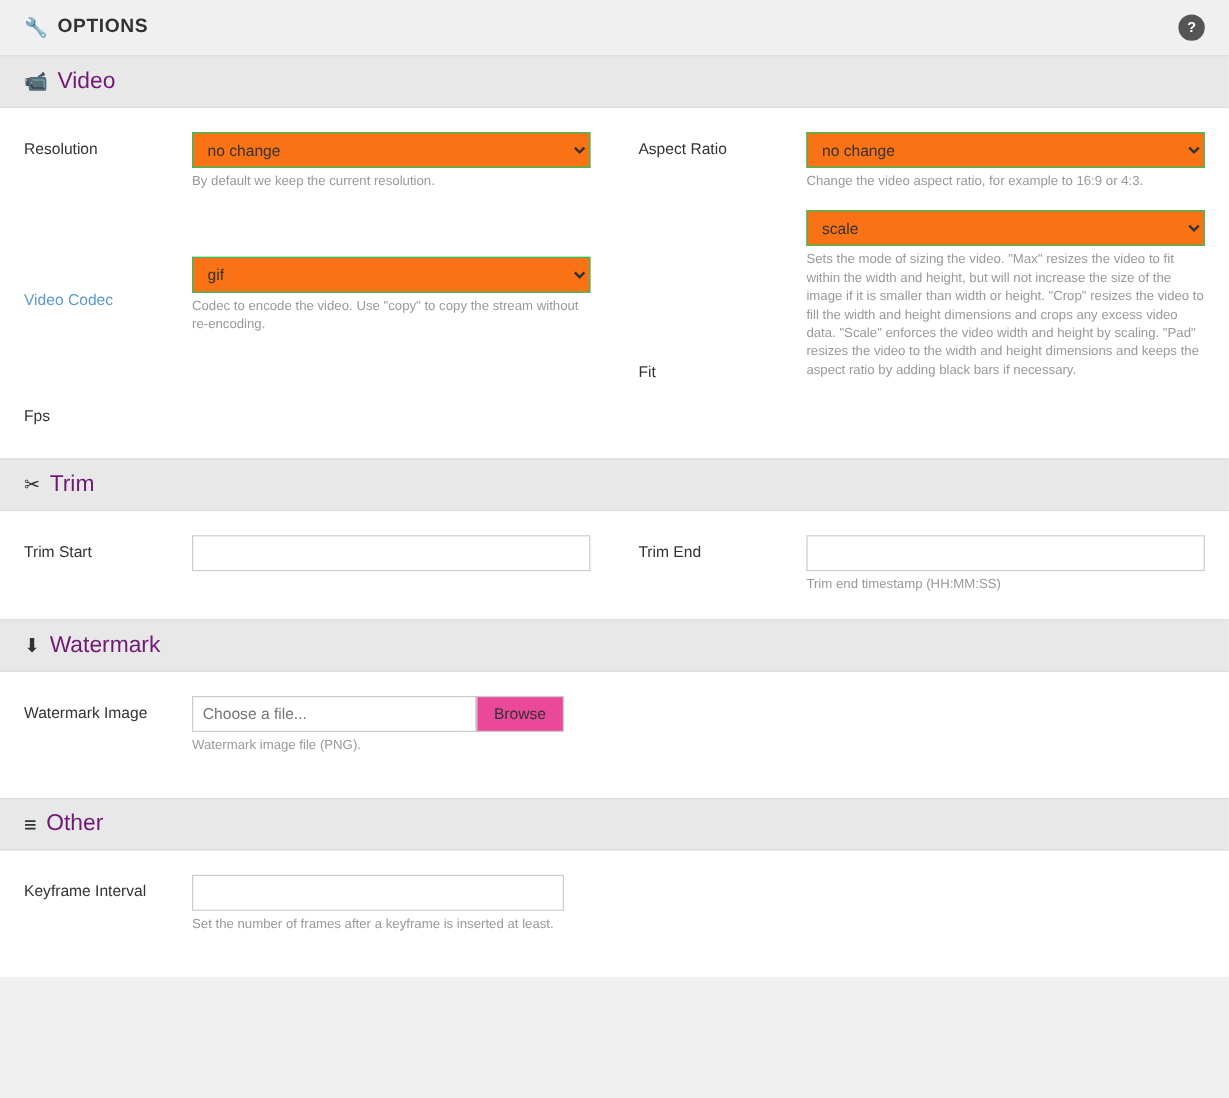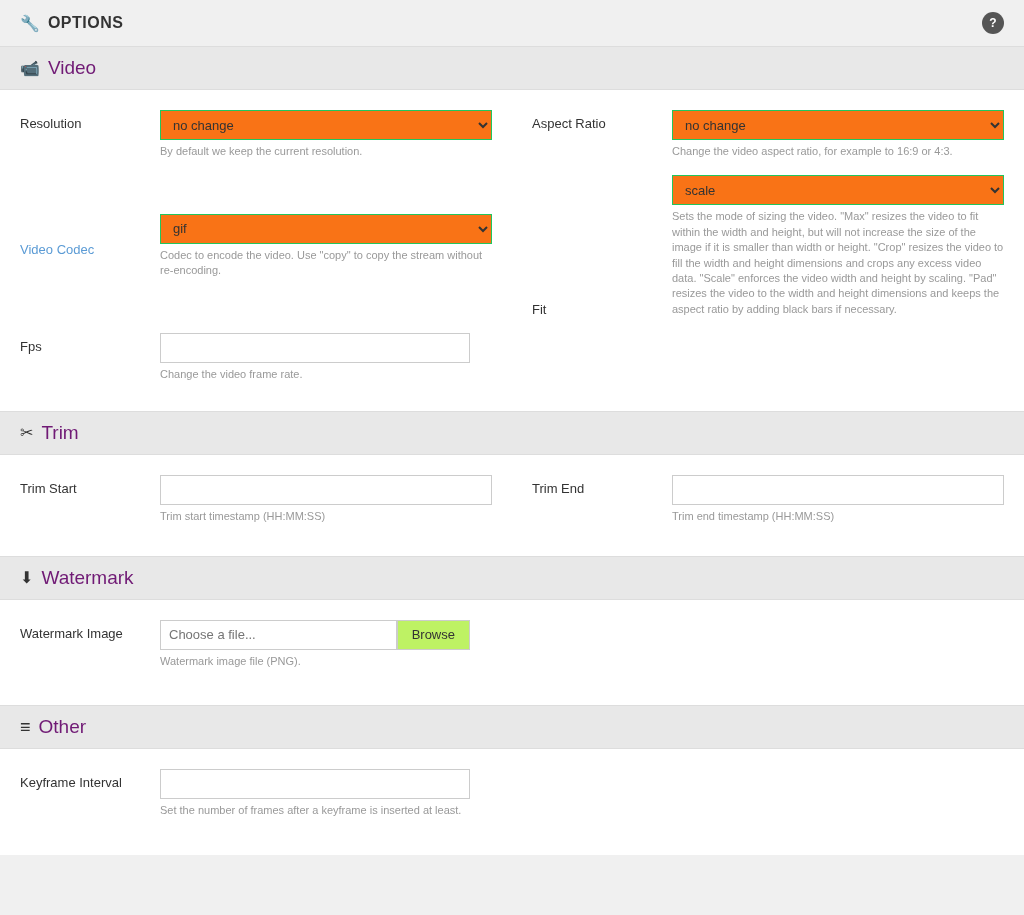--- a/index.html
+++ b/index.html
@@ -123,21 +123,21 @@
       border: 1px solid #ccc;
       border-right: none;
       background: #fff;
       font-size: 13px;
       color: #999;
       height: 30px;
     }
     .browse-btn {
       padding: 5px 14px;
       border: 1px solid #ccc;
-      background: #bef264;
+      background: #ec4899;
       font-size: 13px;
       color: #333;
       cursor: pointer;
       height: 30px;
     }
   </style>
 </head>
 <body>
 
 <div class="page-container">
@@ -213,40 +213,35 @@
             <option>pad</option>
           </select>
           <div class="field-hint">Sets the mode of sizing the video. "Max" resizes the video to fit within the width and height, but will not increase the size of the image if it is smaller than width or height. "Crop" resizes the video to fill the width and height dimensions and crops any excess video data. "Scale" enforces the video width and height by scaling. "Pad" resizes the video to the width and height dimensions and keeps the aspect ratio by adding black bars if necessary.</div>
         </div>
       </div>
     </div>
 
     <div style="margin-bottom:8px;">
       <div class="field-row" style="margin-bottom:0;">
         <div class="field-label">Fps</div>
-        <div class="field-content" style="max-width:310px;">
-          <input type="text" value="" style="">
-          <div class="field-hint">Change the video frame rate.</div>
-        </div>
       </div>
     </div>
   </div>
 
   <div class="section-header">
     <span style="font-size:16px;">✂</span>
     <span class="section-title">Trim</span>
   </div>
 
   <div class="section-content">
     <div class="two-col-layout">
       <div class="field-row" style="margin-bottom:12px;">
         <div class="field-label">Trim Start</div>
         <div class="field-content">
           <input type="text" value="" style="">
-          <div class="field-hint">Trim start timestamp (HH:MM:SS)</div>
         </div>
       </div>
       <div class="field-row" style="margin-bottom:0;">
         <div class="field-label">Trim End</div>
         <div class="field-content">
           <input type="text" value="" style="">
           <div class="field-hint">Trim end timestamp (HH:MM:SS)</div>
         </div>
       </div>
     </div>

